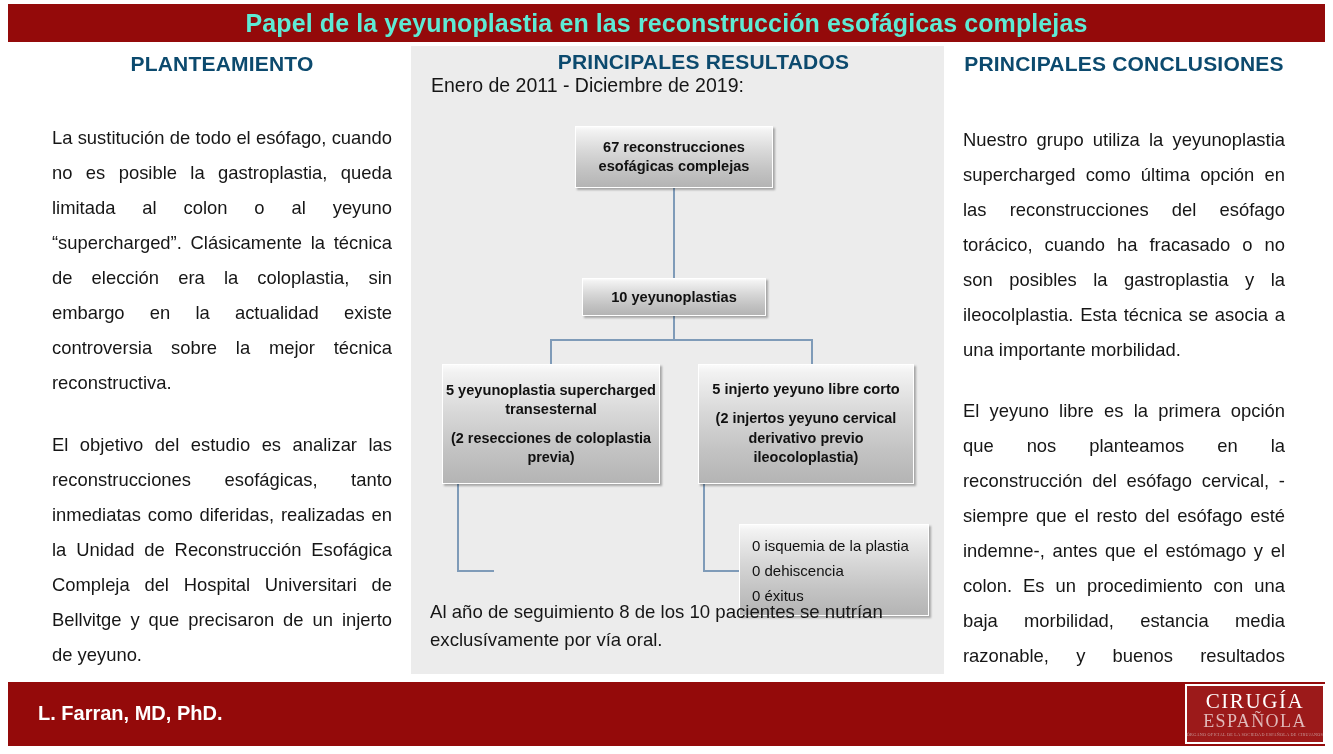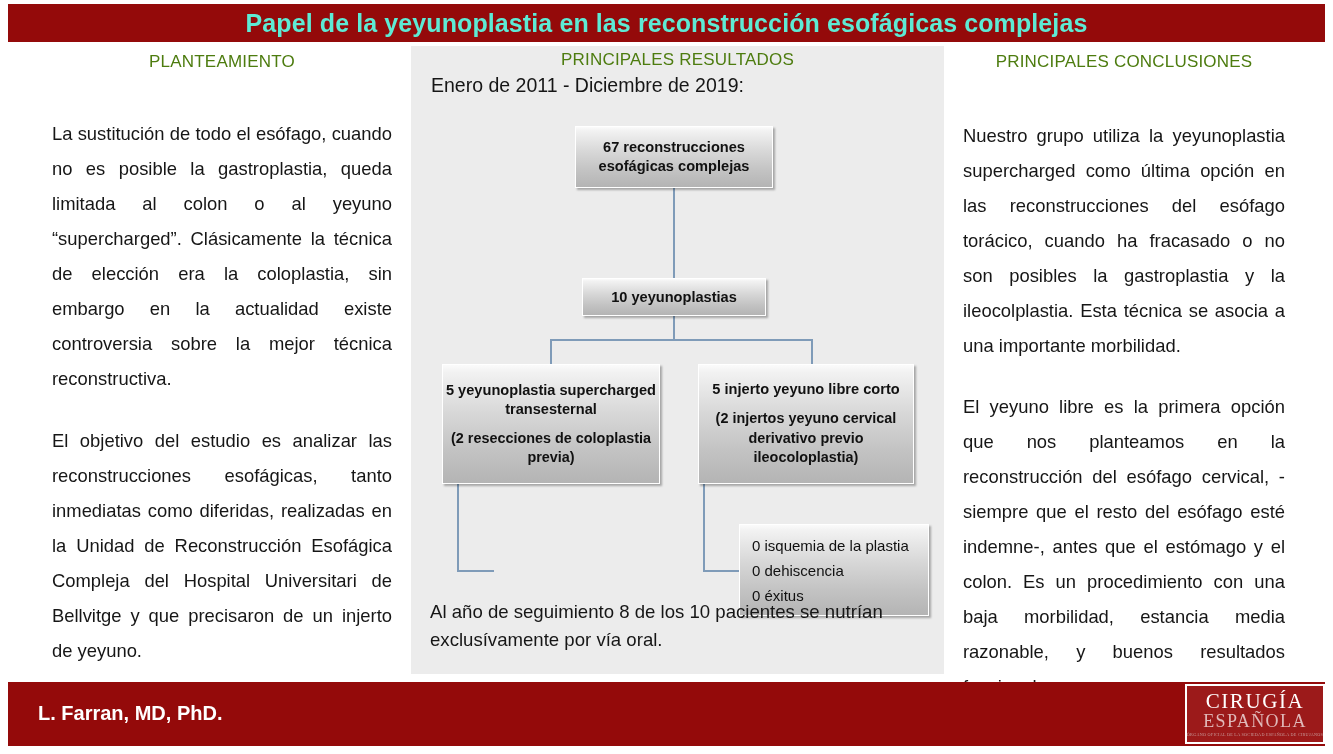--- a/index.html
+++ b/index.html
@@ -32,23 +32,23 @@
     color: #5eead4;
     font-size: 25px;
     font-weight: bold;
     letter-spacing: 0.1px;
     text-align: center;
     white-space: nowrap;
   }
 
   
   .col-head {
-    color: #4d7c0f;
-    font-size: 17px;
-    font-weight: normal;
+    color: #0c4a6e;
+    font-size: 21px;
+    font-weight: bold;
     text-align: center;
     letter-spacing: 0.2px;
   }
 
   .left-col {
     position: absolute;
     left: 52px;
     top: 52px;
     width: 340px;
   }
@@ -79,21 +79,21 @@
     left: 411px;
     top: 46px;
     width: 533px;
     height: 628px;
     background: #ececec;
   }
   .center-head {
     position: absolute;
     left: 0;
     top: 4px;
-    width: 533px;
+    width: 585px;
   }
   .center-date {
     position: absolute;
     left: 20px;
     top: 28px;
     font-size: 19.5px;
     color: #161616;
   }
   .center-foot {
     position: absolute;

